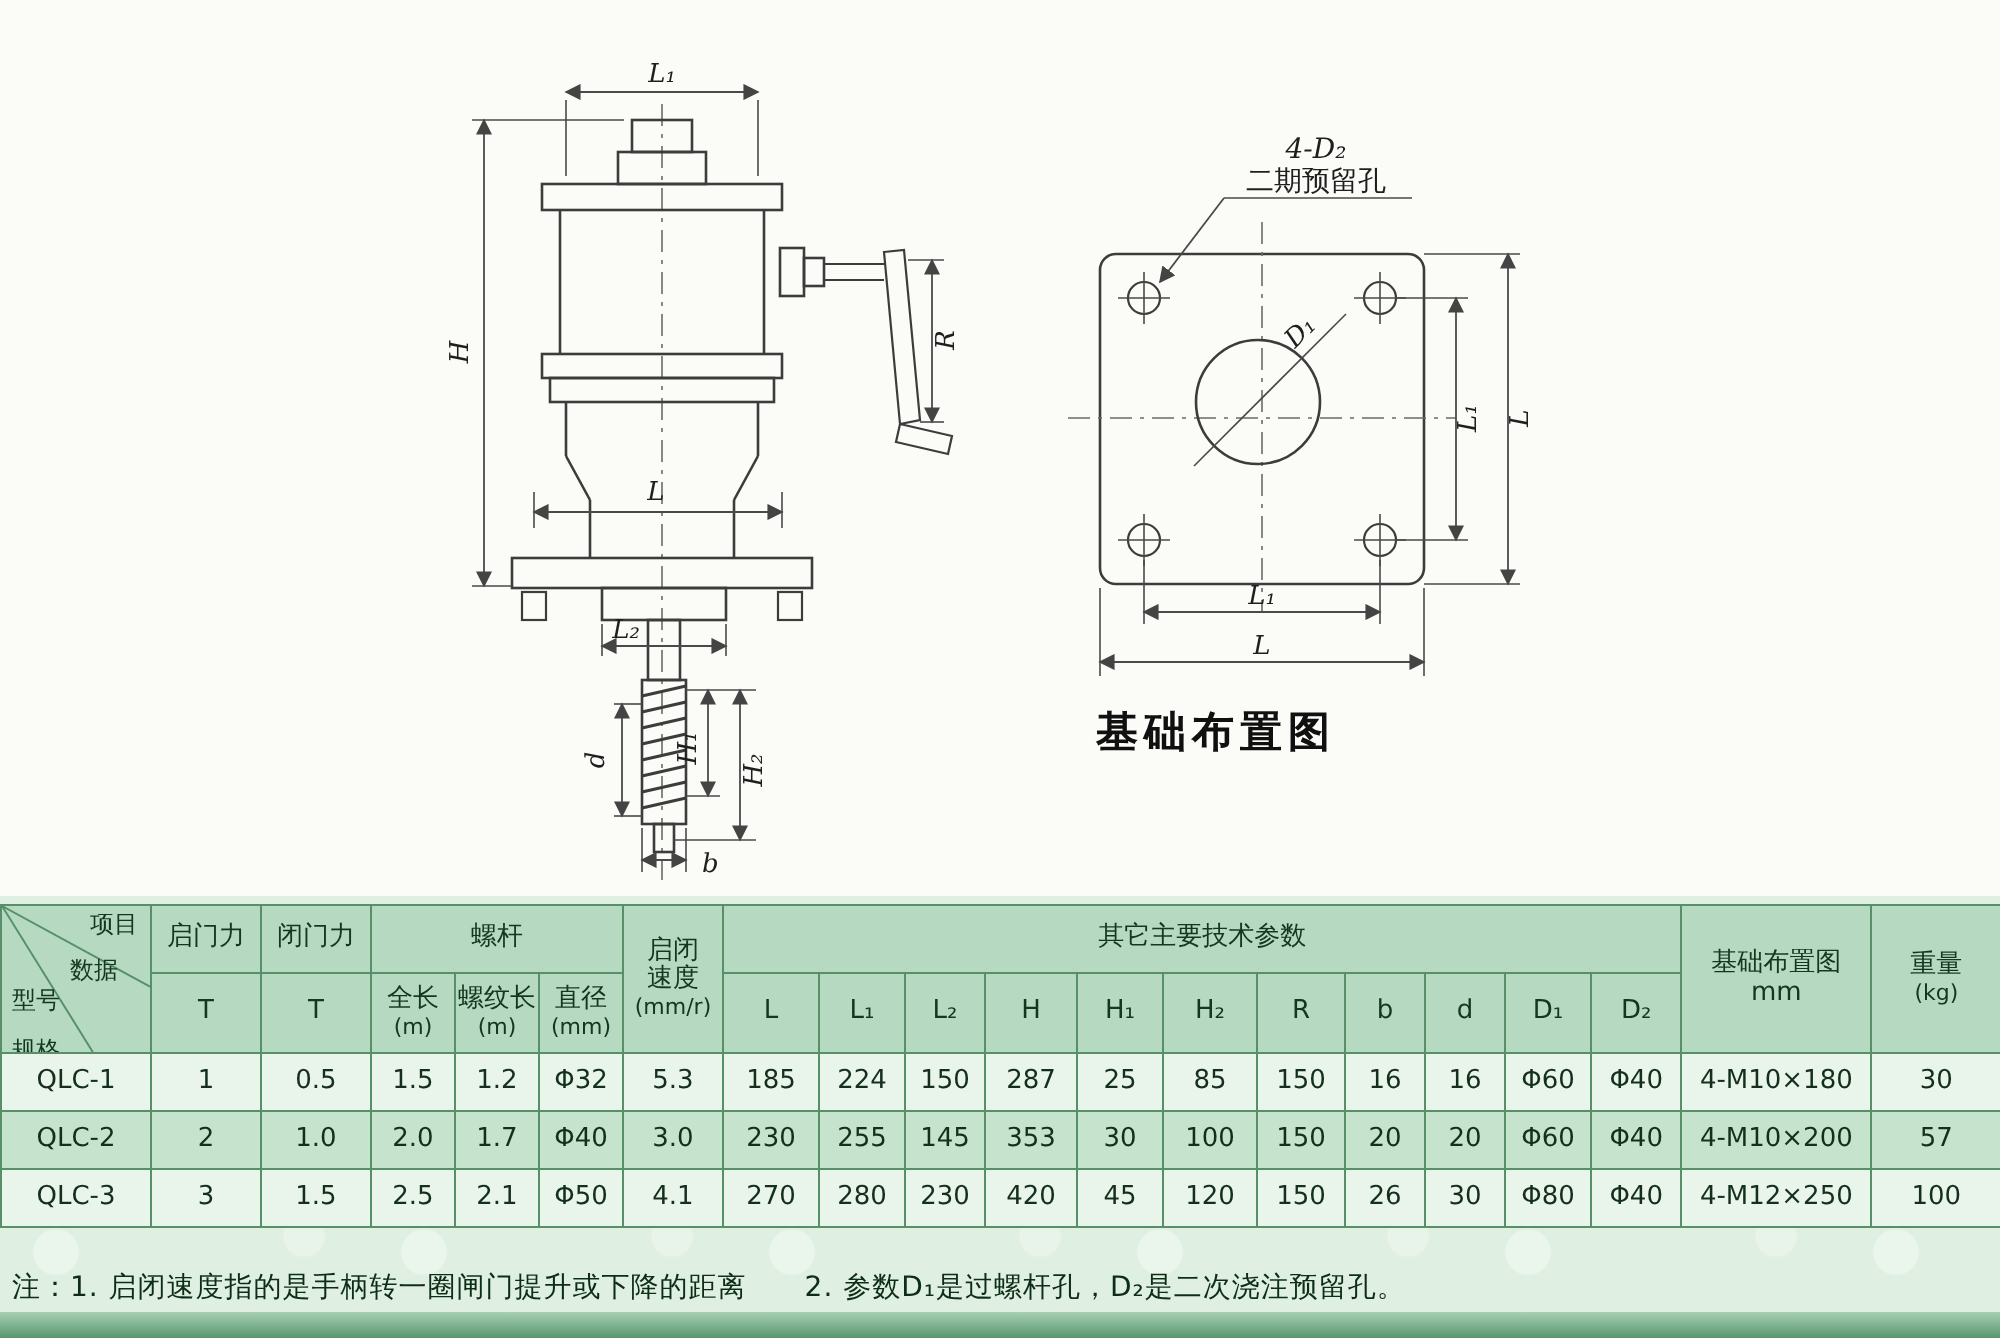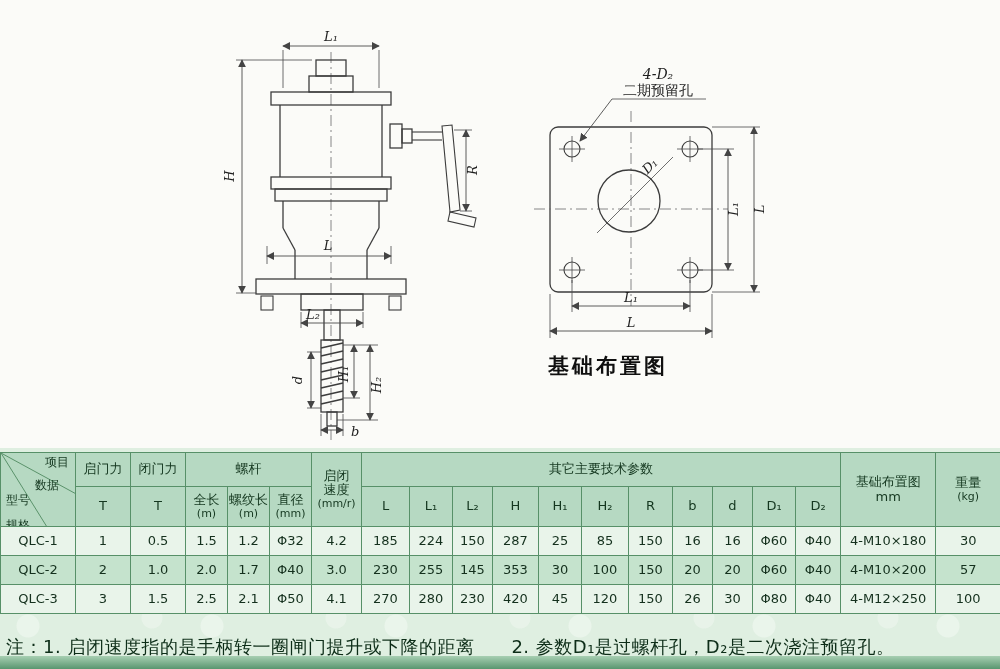--- a/index.html
+++ b/index.html
@@ -50,21 +50,21 @@
   
   th.corner { position:relative; padding:0; }
   th.corner svg { position:absolute; left:0; top:0; width:100%; height:100%; }
   th.corner .cpos { position:absolute; font-size:12px; color:#14371f; }
   .c-item  { top:3px;  right:6px;text-align:center; }
   .c-data  { top:26px; left:34px; }
   .c-m1    { top:41px; left:5px; }
   .c-m2    { top:66px; left:5px; }
 
   .note {
-    margin:21px 0 0 6px; font-size:18px; color:#0d2d18; letter-spacing:0.5px;
+    margin:21px 0 0 6px; font-size:14px; color:#0d2d18; letter-spacing:0.5px;
     font-family:"DejaVu Sans","Liberation Sans",sans-serif;
   }
   .bottom-strip {
     position:absolute; left:0; bottom:0; width:1000px; height:13px;
     background:linear-gradient(to bottom,#a7cfb2,#59966f);
   }
 </style>
 </head>
 <body>
 
@@ -304,21 +304,21 @@
         </tr>
       </thead>
       <tbody>
         <tr>
           <td class="model">QLC-1</td>
           <td>1</td>
           <td>0.5</td>
           <td>1.5</td>
           <td>1.2</td>
           <td>Φ32</td>
-          <td>4.2</td>
+          <td>5.3</td>
           <td>185</td>
           <td>224</td>
           <td>150</td>
           <td>287</td>
           <td>25</td>
           <td>85</td>
           <td>150</td>
           <td>16</td>
           <td>16</td>
           <td>Φ60</td>

